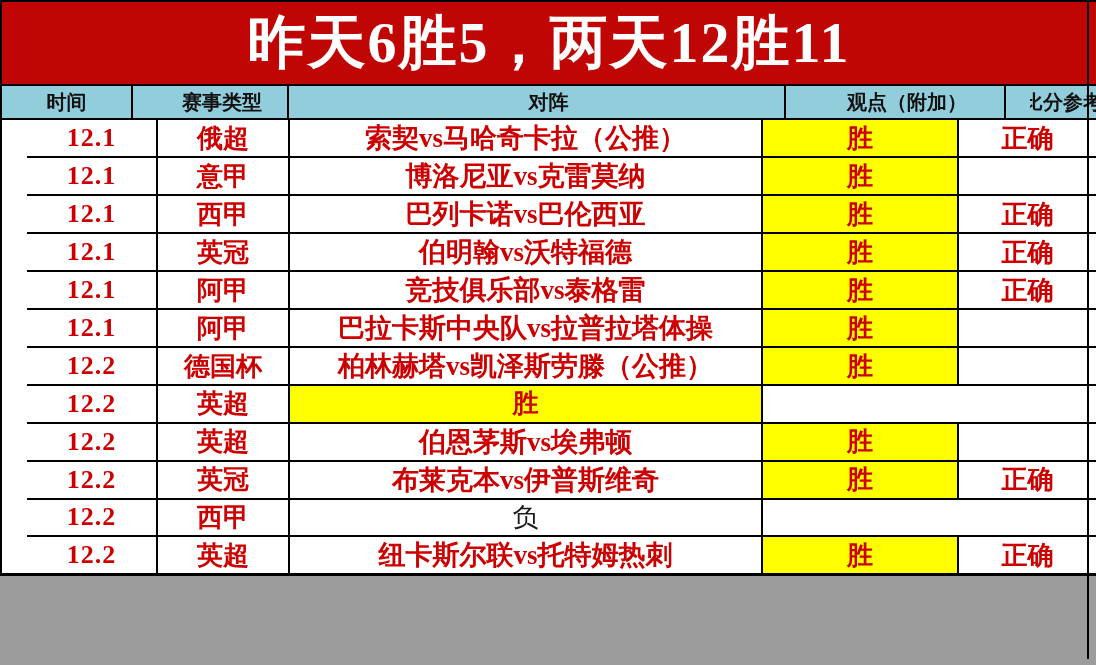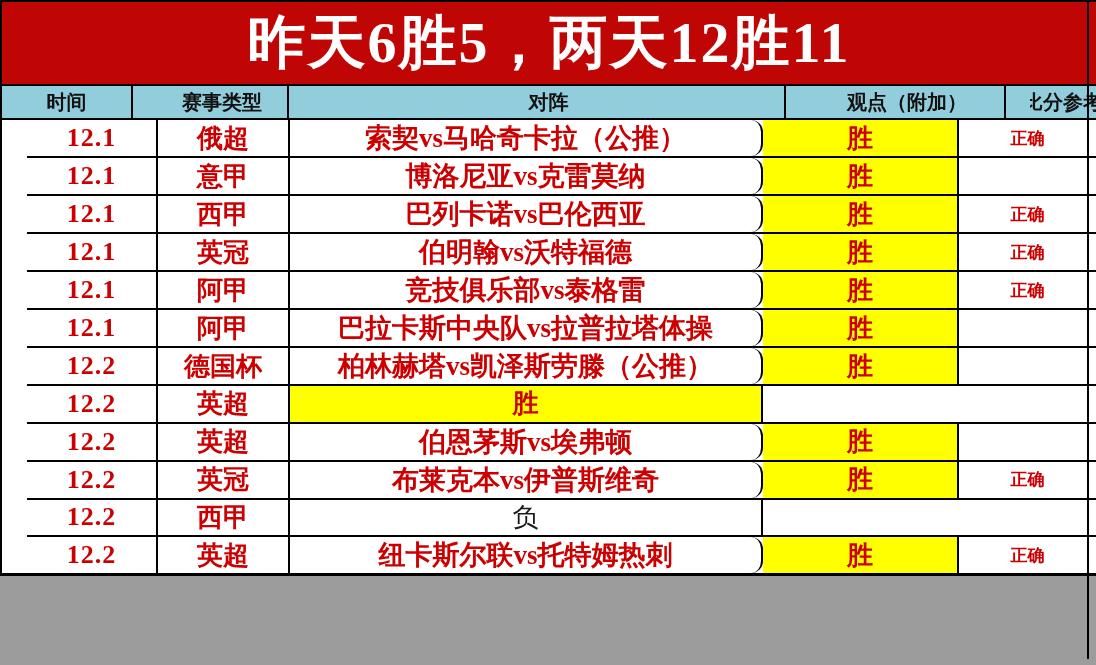--- a/index.html
+++ b/index.html
@@ -62,28 +62,28 @@
     font-weight:700;
   }
   .cell:last-child{border-right:none;}
   .header-row .cell{
     color:#111111;
     font-size:20px;
     font-weight:700;
   }
   .cell.time{font-size:26px;letter-spacing:1px;}
   .cell.league{font-size:26px;}
-  .cell.match{font-size:27px;border-radius:12px;}
+  .cell.match{font-size:27px;}
   .cell.pick{background:var(--hl);font-size:26px;}
   .cell.pick.pick-loss{
     background:#ffffff;
     color:var(--loss);
     font-weight:400;
   }
-  .cell.result{font-size:17px;}
+  .cell.result{font-size:26px;}
   .v-line{
     position:absolute;left:1087px;top:0;width:2px;height:659px;
     background:var(--grid);
   }
 </style>
 </head>
 <body>
 
 <div class="stage">
   <div class="sheet">

